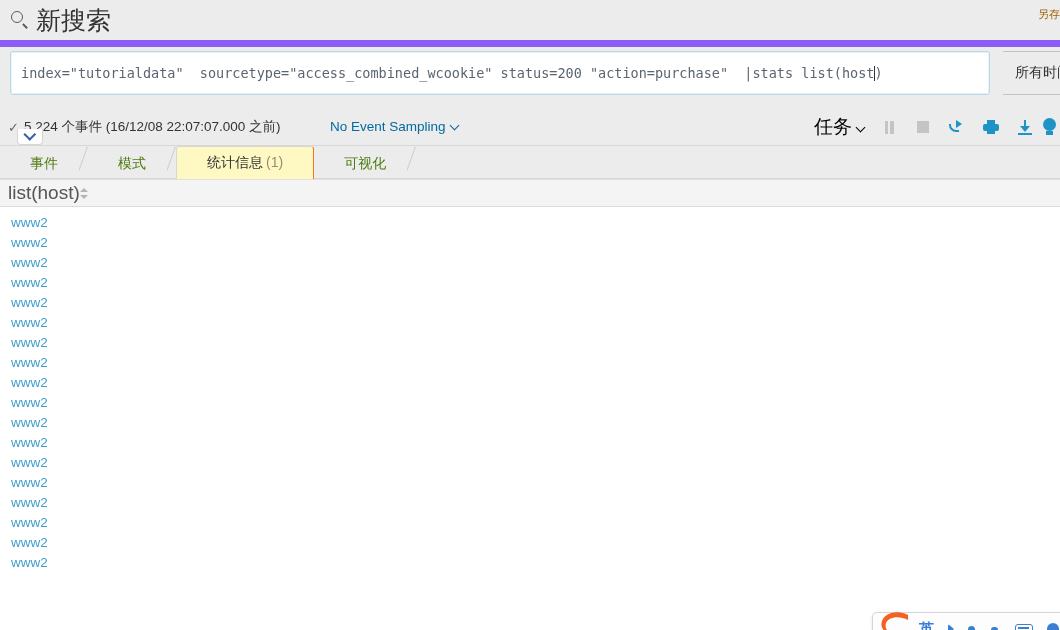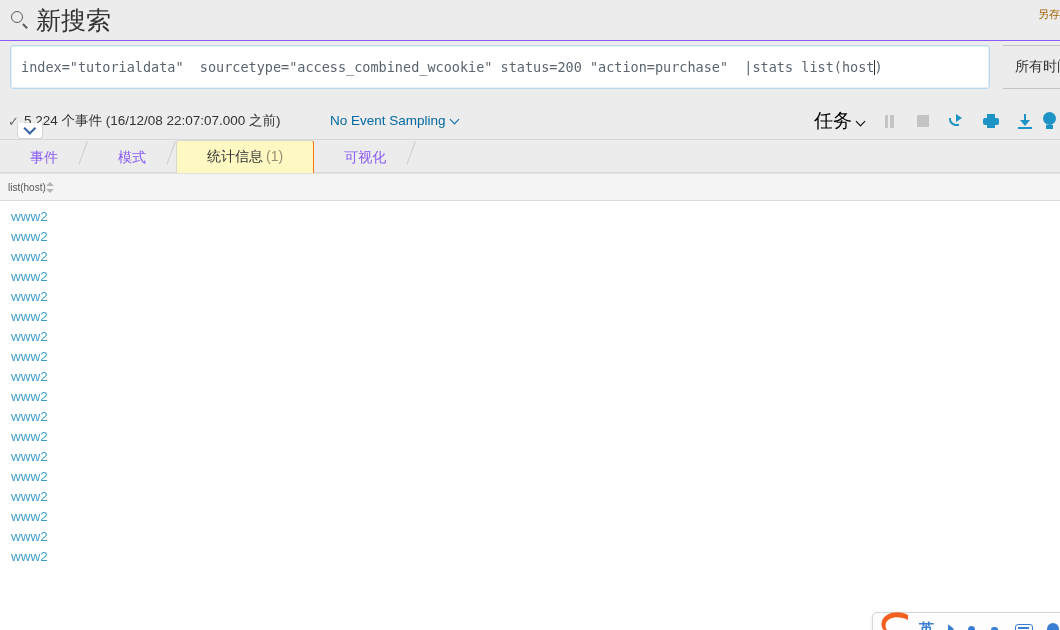--- a/index.html
+++ b/index.html
@@ -19,21 +19,21 @@
     height: 630px;
     overflow: hidden;
     background: #ffffff;
   }
 
   
   .header-bar {
     position: relative;
     height: 40px;
     background: #ececec;
-    border-bottom: 1px solid #8b5cf6;
+    border-bottom: 7px solid #8b5cf6;
     padding-left: 40px;
   }
   .page-title-wrap {
     position: absolute;
     left: 10px;
     top: 0px;
     display: flex;
     align-items: center;
     gap: 6px;
     height: 40px;
@@ -352,21 +352,21 @@
     display: flex;
     align-items: flex-end;
     height: 33px;
   }
   .tab {
     position: relative;
     height: 32px;
     line-height: 32px;
     padding: 0 30px;
     font-size: 14px;
-    color: #8b5cf6;
+    color: #4d7c0f;
     background: transparent;
     white-space: nowrap;
     cursor: pointer;
     z-index: 1;
   }
   .tab .sep {
     position: absolute;
     right: -9px;
     top: 0;
     width: 18px;
@@ -456,21 +456,21 @@
     border-top: 1px solid #e0e0e0;
     border-bottom: 1px solid #dcdcdc;
     display: flex;
     align-items: center;
     padding-left: 8px;
     box-sizing: border-box;
   }
   .col-head {
     display: flex;
     align-items: center;
-    font-size: 10px;
+    font-size: 19px;
     color: #555555;
     cursor: pointer;
   }
   .sort-arrows {
     position: relative;
     width: 8px;
     height: 13px;
     display: inline-block;
   }
   .sort-arrows::before {

